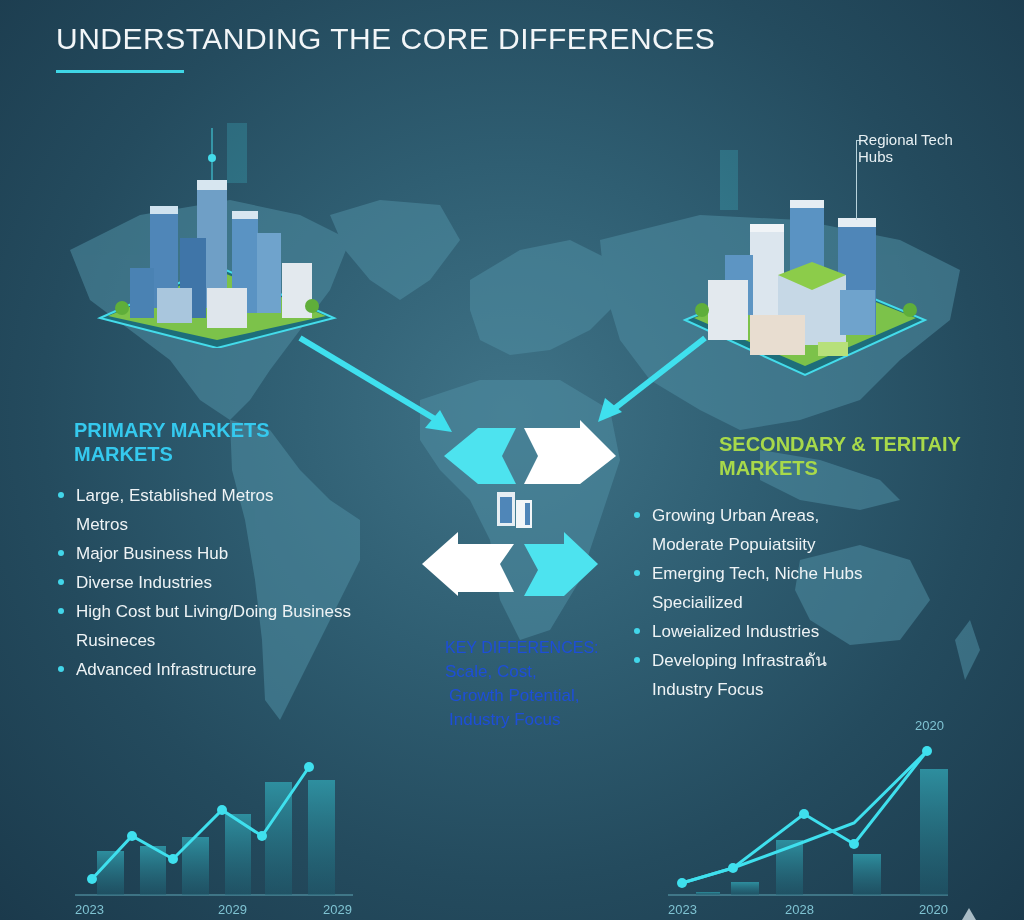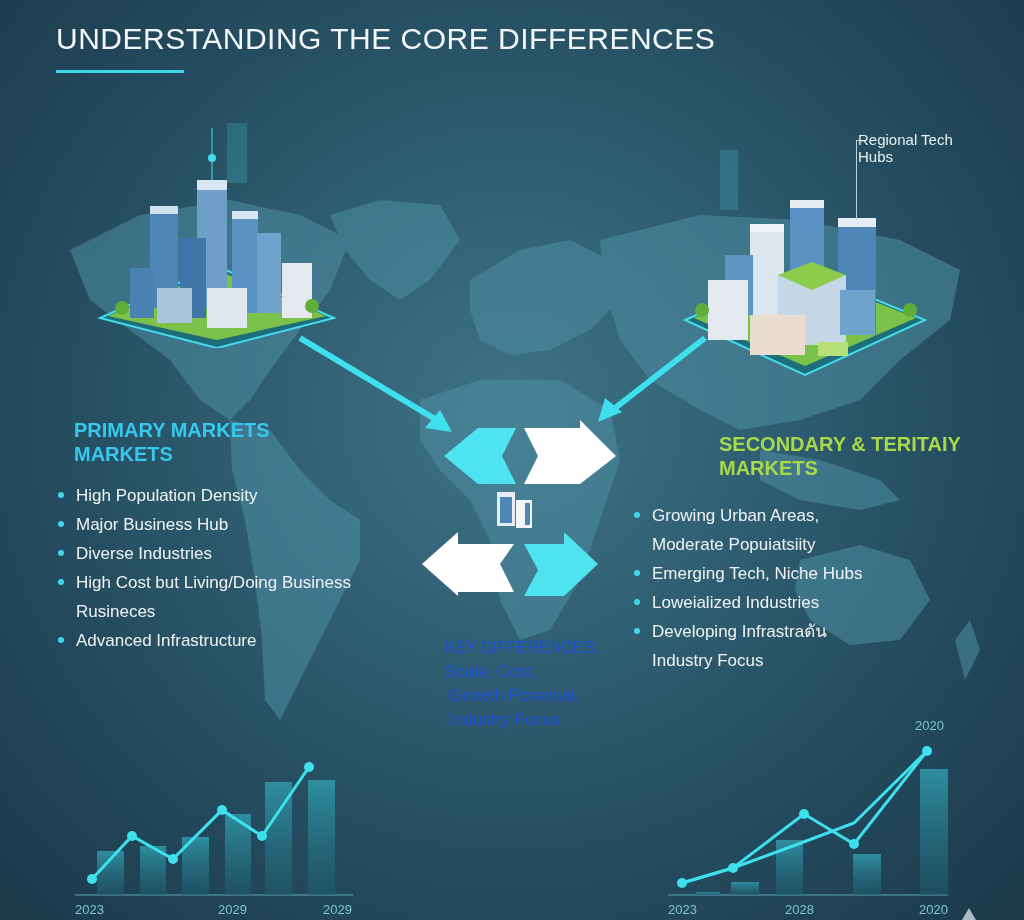--- a/index.html
+++ b/index.html
@@ -148,21 +148,22 @@
   </g>
 </svg>
 
 <div class="heading primary">
   <div>PRIMARY MARKETS</div>
   <div>MARKETS</div>
 </div>
 <ul class="bullets left">
   <li>
       <span class="dot"></span>
-      <div>High Population Density</div>
+      <div>Large, Established Metros</div>
+      <div>Metros</div>
     </li>
   <li>
       <span class="dot"></span>
       <div>Major Business Hub</div>
     </li>
   <li>
       <span class="dot"></span>
       <div>Diverse Industries</div>
     </li>
   <li>
@@ -182,20 +183,21 @@
 </div>
 <ul class="bullets right">
   <li>
       <span class="dot"></span>
       <div>Growing Urban Areas,</div>
       <div>Moderate Popuiatsiity</div>
     </li>
   <li>
       <span class="dot"></span>
       <div>Emerging Tech, Niche Hubs</div>
+      <div>Speciailized</div>
     </li>
   <li>
       <span class="dot"></span>
       <div>Loweialized Industries</div>
     </li>
   <li>
       <span class="dot"></span>
       <div>Developing Infrastraดัน</div>
       <div>Industry Focus</div>
     </li>

